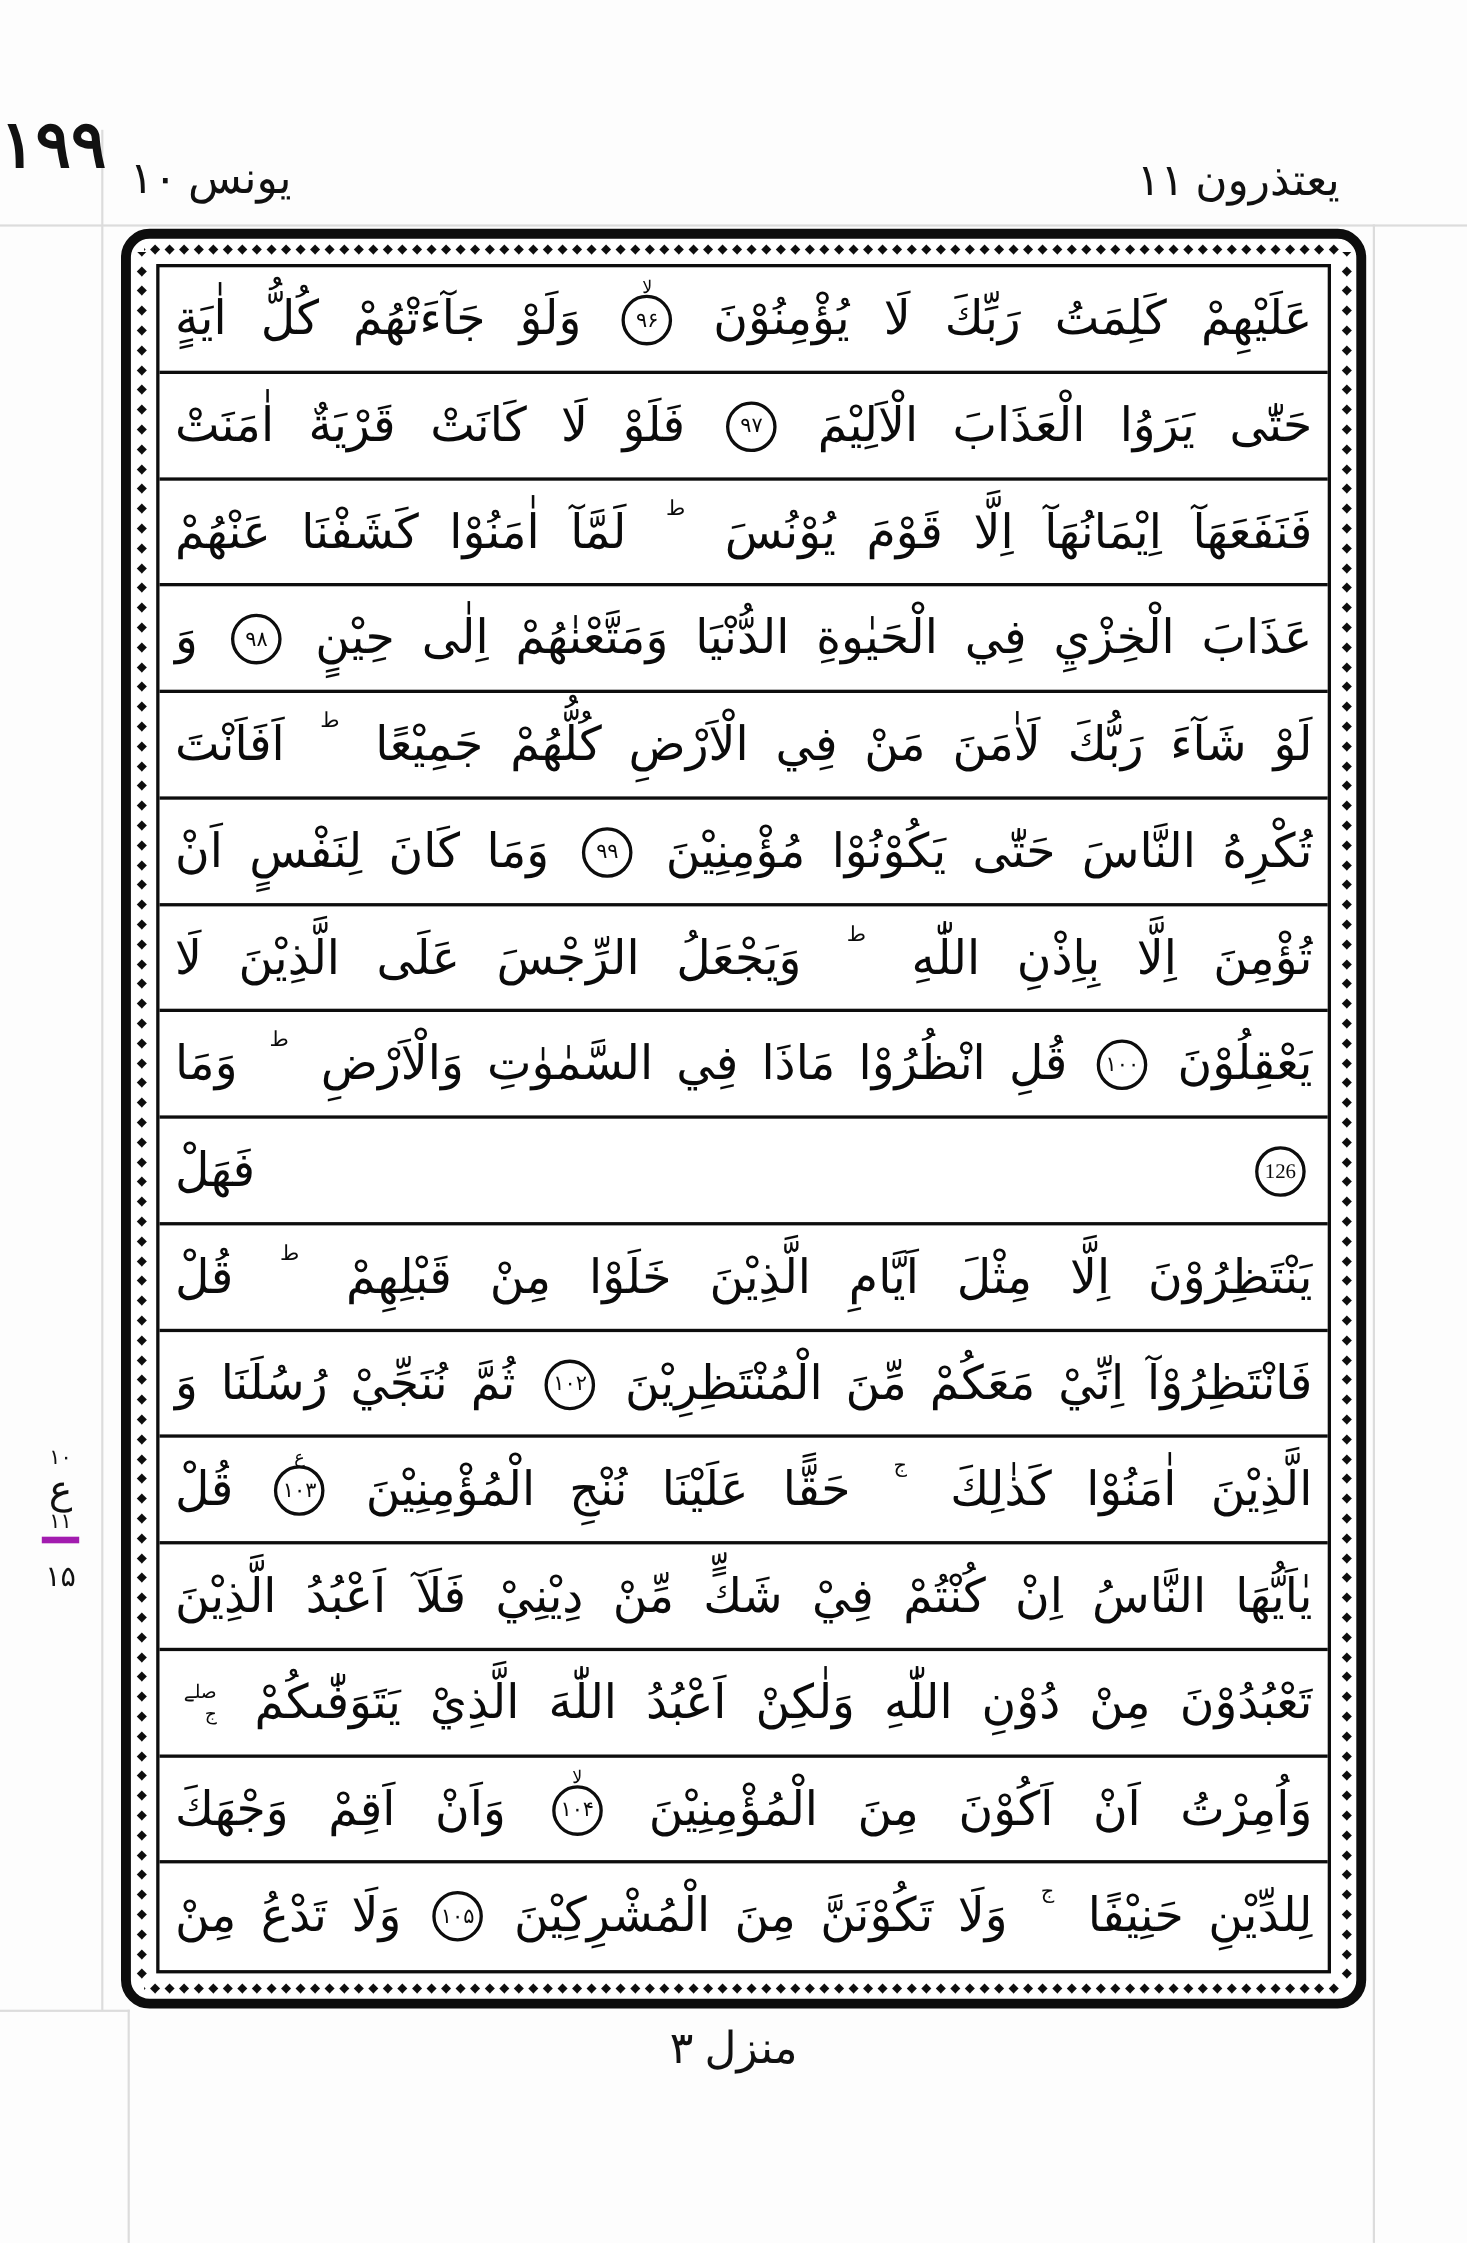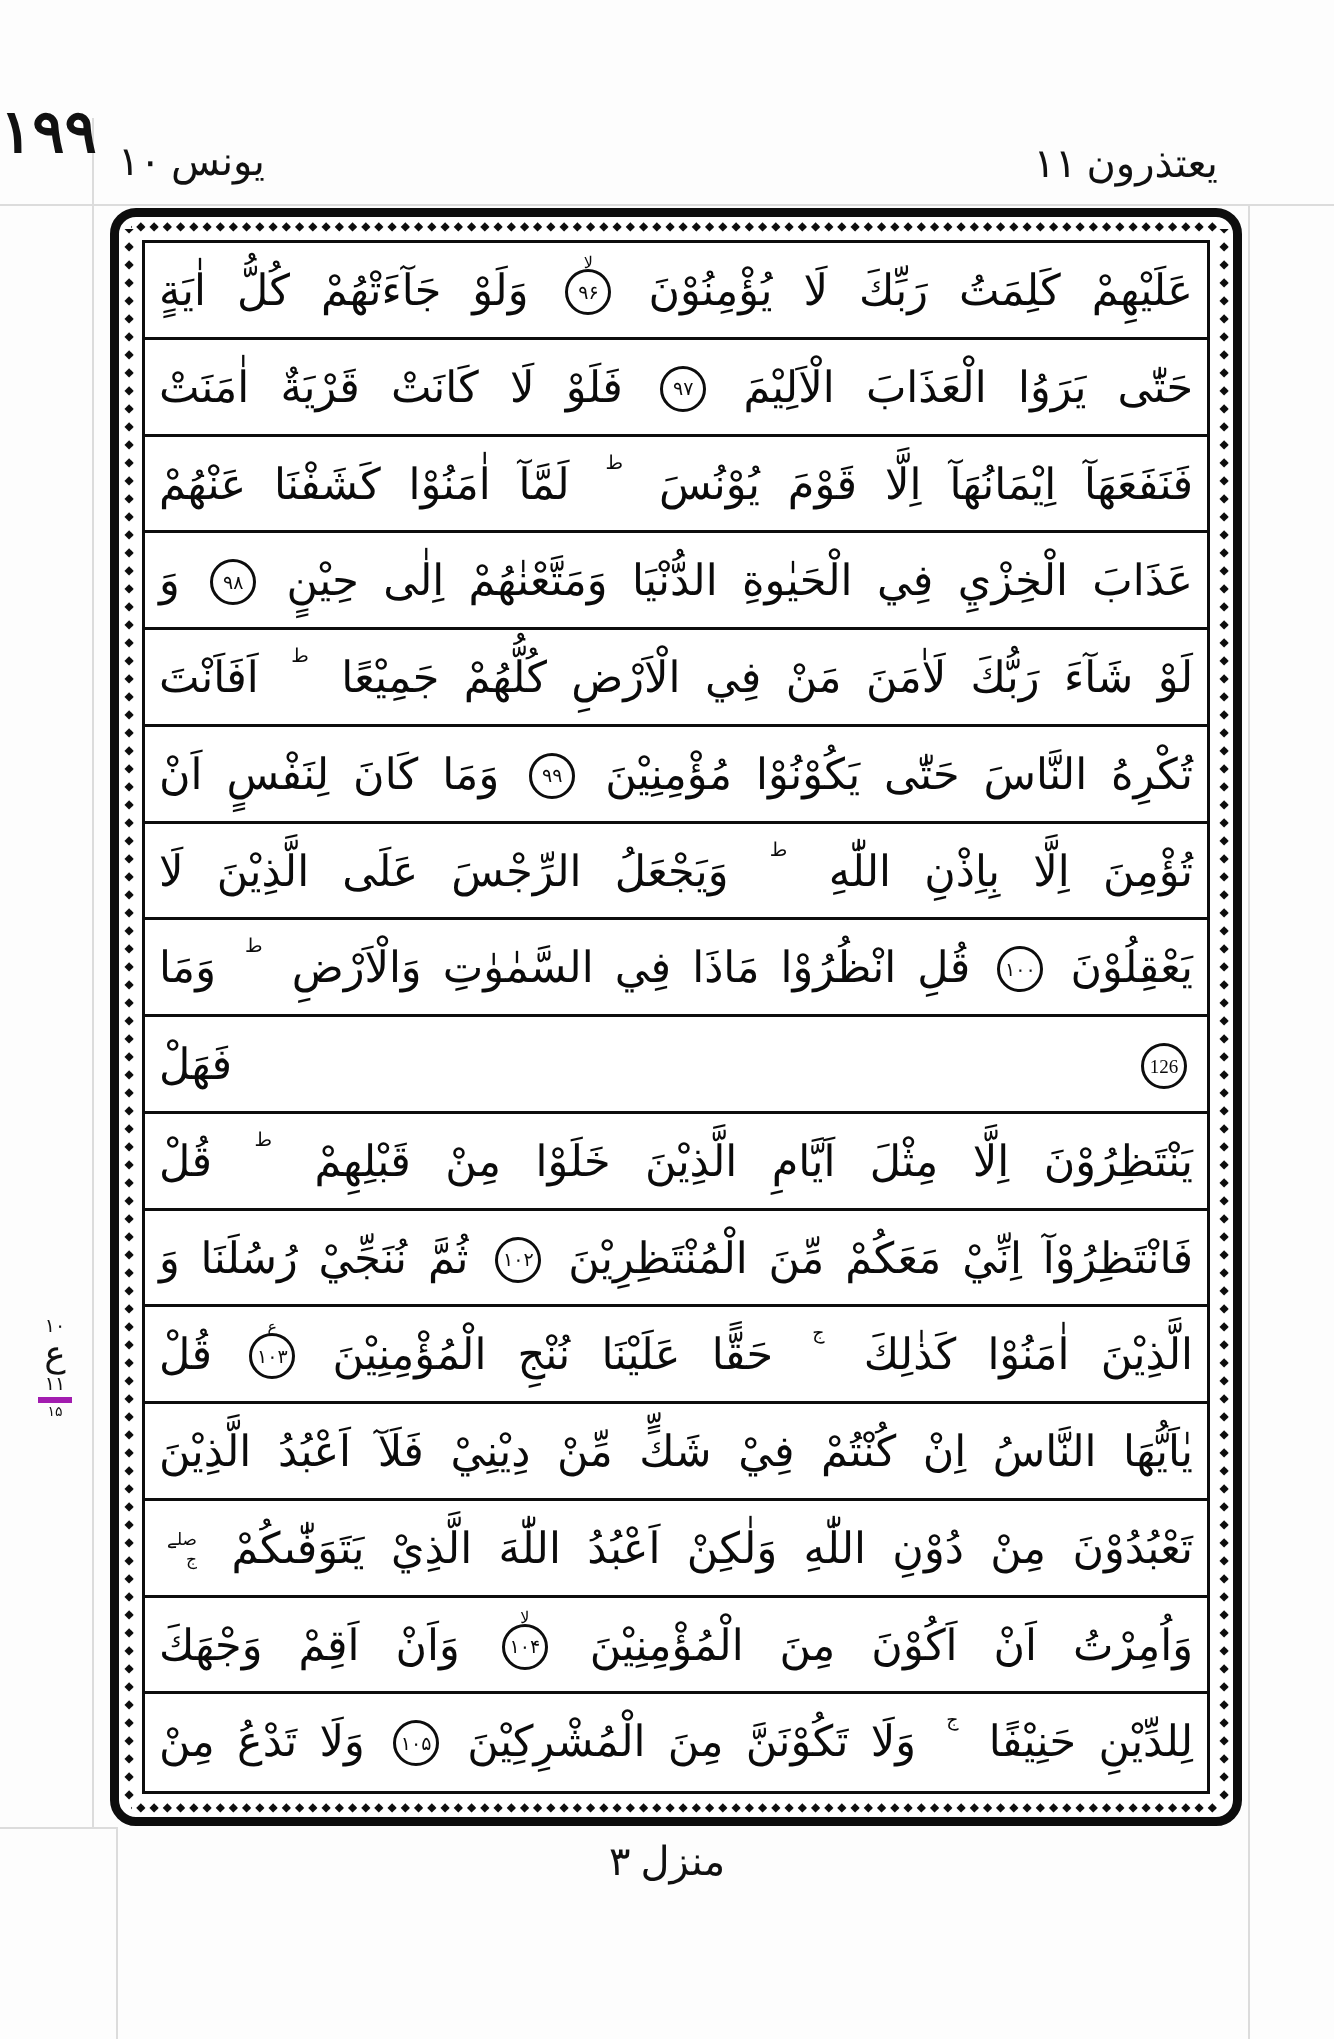--- a/index.html
+++ b/index.html
@@ -64,21 +64,21 @@
   }
   .waqf.stack{display:inline-flex;flex-direction:column;align-items:flex-start;gap:3px;vertical-align:18px;font-size:17px;}
   
   .ruku{
     position:absolute;left:26px;top:1316px;width:58px;z-index:3;
     text-align:center;direction:rtl;line-height:1.05;
   }
   .ruku .mm-top{font-size:19px;}
   .ruku .mm-ayn{font-size:36px;}
   .ruku .mm-mid{display:inline-block;font-size:19px;padding:0 7px 3px;border-bottom:6px solid #a21caf;}
-  .ruku .mm-bot{font-size:14px;padding-top:2px;}
+  .ruku .mm-bot{font-size:26px;padding-top:17px;}
   
   .footer{
     position:absolute;left:0;right:0;top:1838px;z-index:3;
     text-align:center;font-size:40px;
   }
 </style>
 </head>
 <body>
 
 <div class="page">

